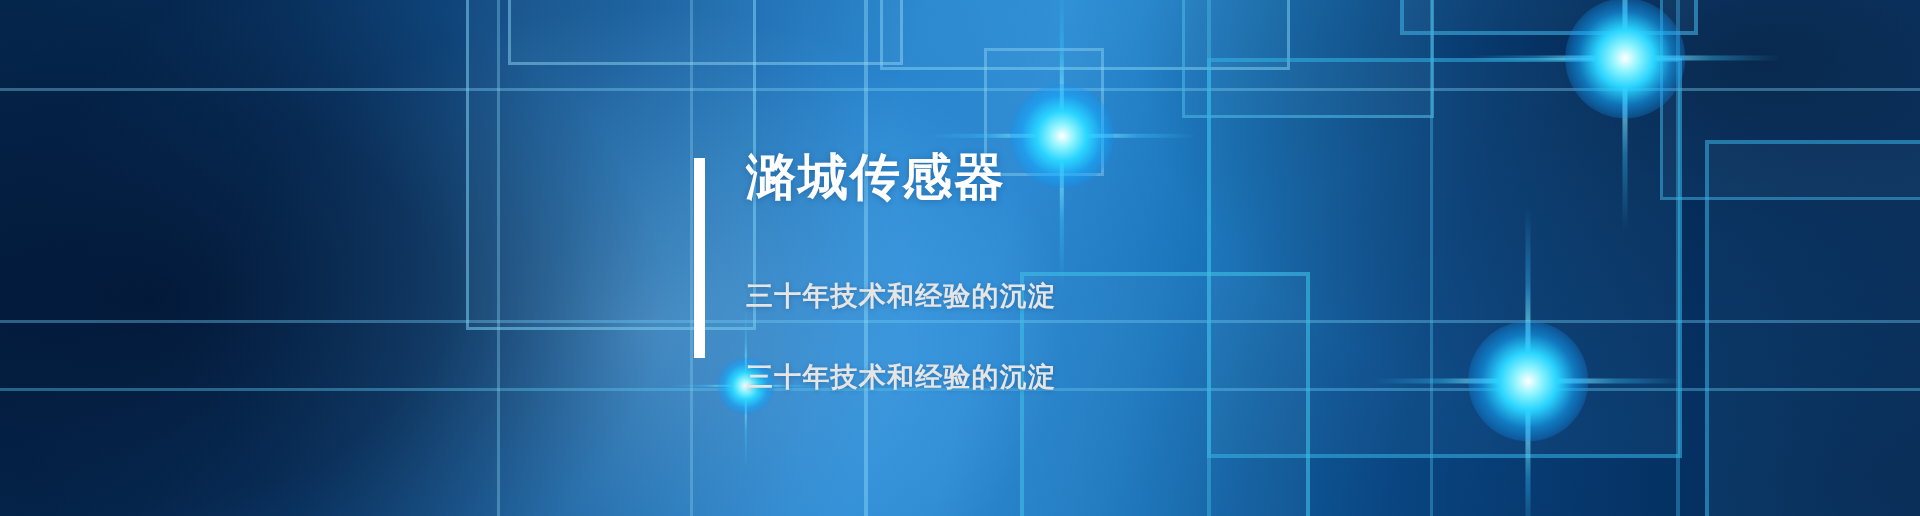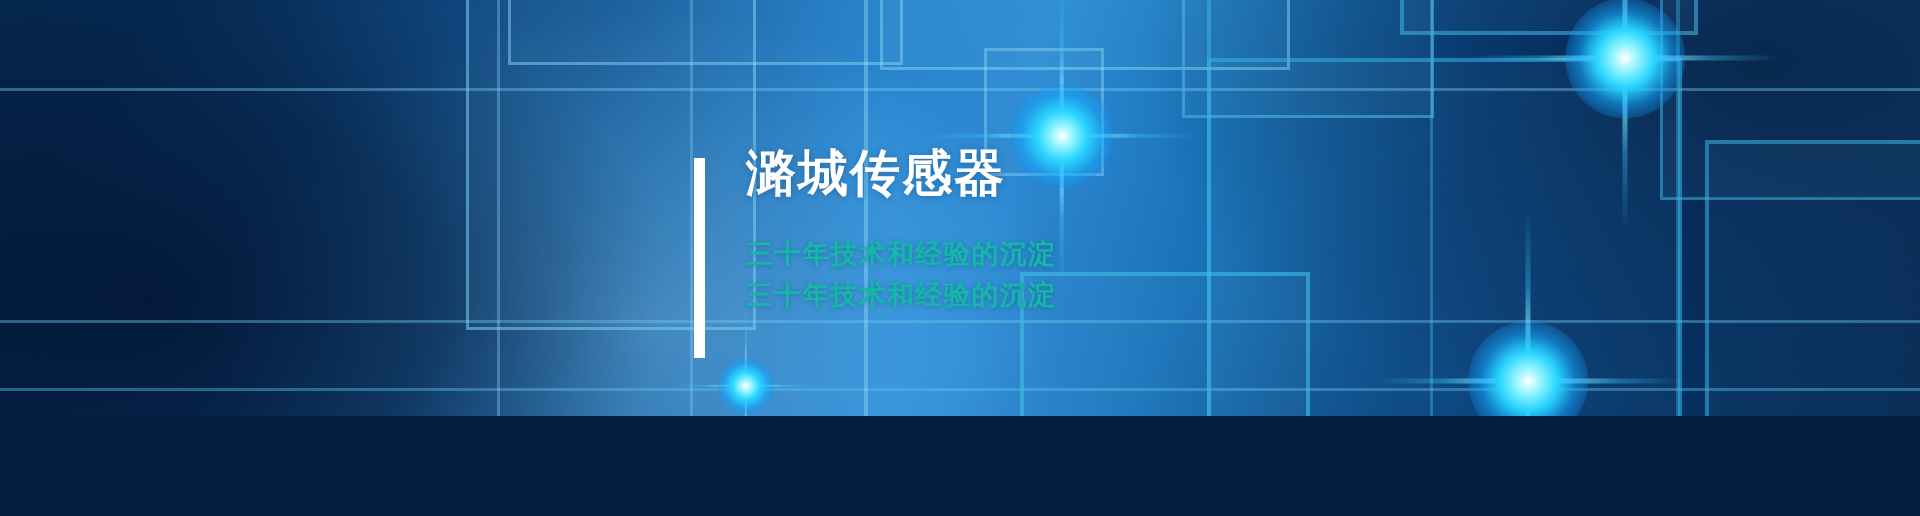--- a/index.html
+++ b/index.html
@@ -3,23 +3,23 @@
 <meta charset="utf-8">
 <style>
   html, body {
     margin: 0;
     padding: 0;
     background: #04203f;
   }
   #banner {
     position: relative;
     width: 1920px;
-    height: 416px;
+    height: 516px;
     overflow: hidden;
-    font-family: Liberation Mono, monospace;
+    font-family: Liberation Sans, sans-serif;
     background: #0b3d73;
   }
 
   
   .layer { position: absolute; inset: 0; pointer-events: none; }
 
   .base-grad {
     background:
       radial-gradient(ellipse 820px 620px at 640px 330px,
           rgba(96,178,240,0.95) 0%,
@@ -127,27 +127,28 @@
     font-size: 50px;
     font-weight: 700;
     letter-spacing: 2px;
     line-height: 1;
     margin-top: 2px;
     white-space: nowrap;
     text-shadow: 0 1px 6px rgba(6,40,86,0.30);
   }
   .sub-wrap { margin-top: 34px; }
   .subline {
-    color: #14b8a6;
+    color: #e5e5e5;
     font-size: 27px;
     font-weight: 700;
     letter-spacing: 1.2px;
     line-height: 1.52;
     white-space: nowrap;
     text-shadow: 0 1px 5px rgba(6,40,86,0.28);
+    margin-top: 40px;
   }
 </style>
 </head>
 <body>
 
 <div id="banner">
 
   <div class="layer base-grad"></div>
   <div class="layer deep-left"></div>
   <div class="layer deep-topright"></div>

